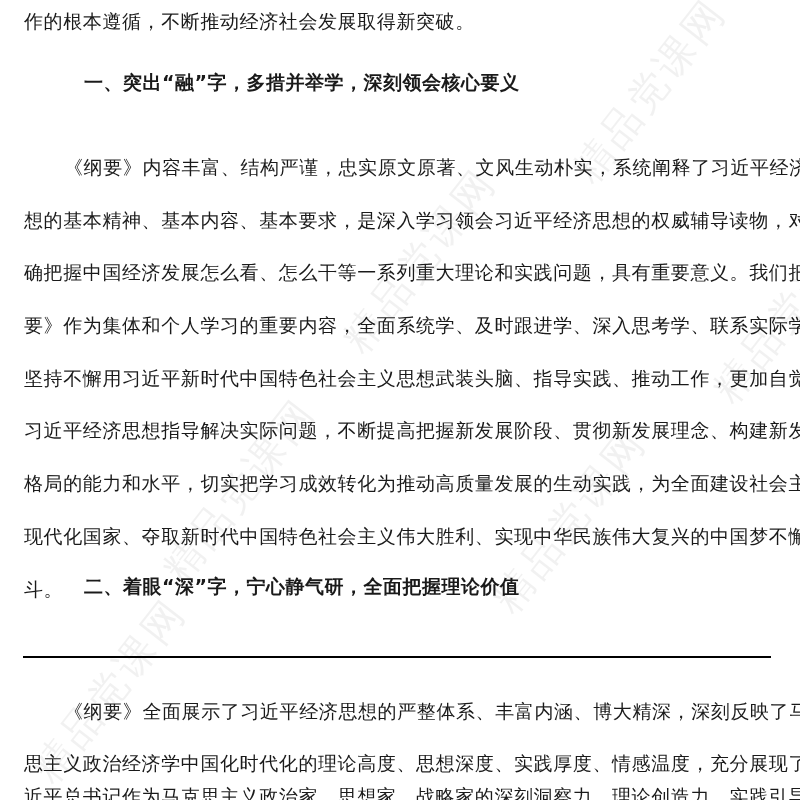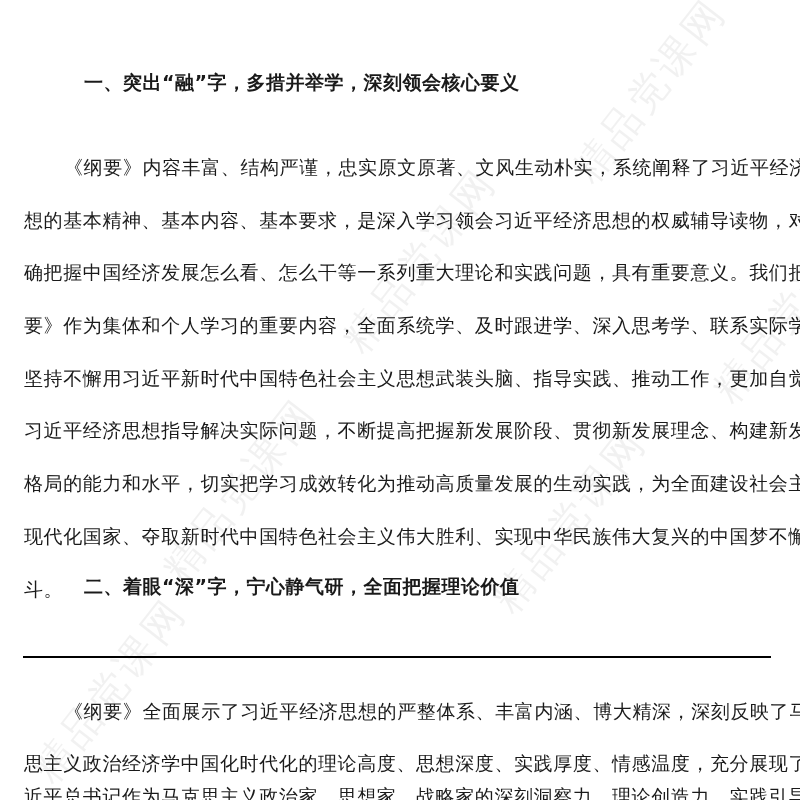--- a/index.html
+++ b/index.html
@@ -37,20 +37,21 @@
 
 <div class="page">
 
   <div class="wm" style="left:150px; top:560px;">精品党课网</div>
   <div class="wm" style="left:330px; top:330px;">精品党课网</div>
   <div class="wm" style="left:560px; top:160px;">精品党课网</div>
   <div class="wm" style="left:480px; top:590px;">精品党课网</div>
   <div class="wm" style="left:700px; top:380px;">精品党课网</div>
   <div class="wm" style="left:20px; top:760px;">精品党课网</div>
 
+  <div class="line short" style="top:9px;">作的根本遵循，不断推动经济社会发展取得新突破。</div>
 
   <div class="heading" style="top:70px;">一、突出“融”字，多措并举学，深刻领会核心要义</div>
 
   <div class="line indent" style="top:155px;">《纲要》内容丰富、结构严谨，忠实原文原著、文风生动朴实，系统阐释了习近平经济思</div>
   <div class="line" style="top:208px;">想的基本精神、基本内容、基本要求，是深入学习领会习近平经济思想的权威辅导读物，对正</div>
   <div class="line" style="top:260px;">确把握中国经济发展怎么看、怎么干等一系列重大理论和实践问题，具有重要意义。我们把《纲</div>
   <div class="line" style="top:313px;">要》作为集体和个人学习的重要内容，全面系统学、及时跟进学、深入思考学、联系实际学，</div>
   <div class="line" style="top:366px;">坚持不懈用习近平新时代中国特色社会主义思想武装头脑、指导实践、推动工作，更加自觉用</div>
   <div class="line" style="top:418px;">习近平经济思想指导解决实际问题，不断提高把握新发展阶段、贯彻新发展理念、构建新发展</div>
   <div class="line" style="top:471px;">格局的能力和水平，切实把学习成效转化为推动高质量发展的生动实践，为全面建设社会主义</div>

